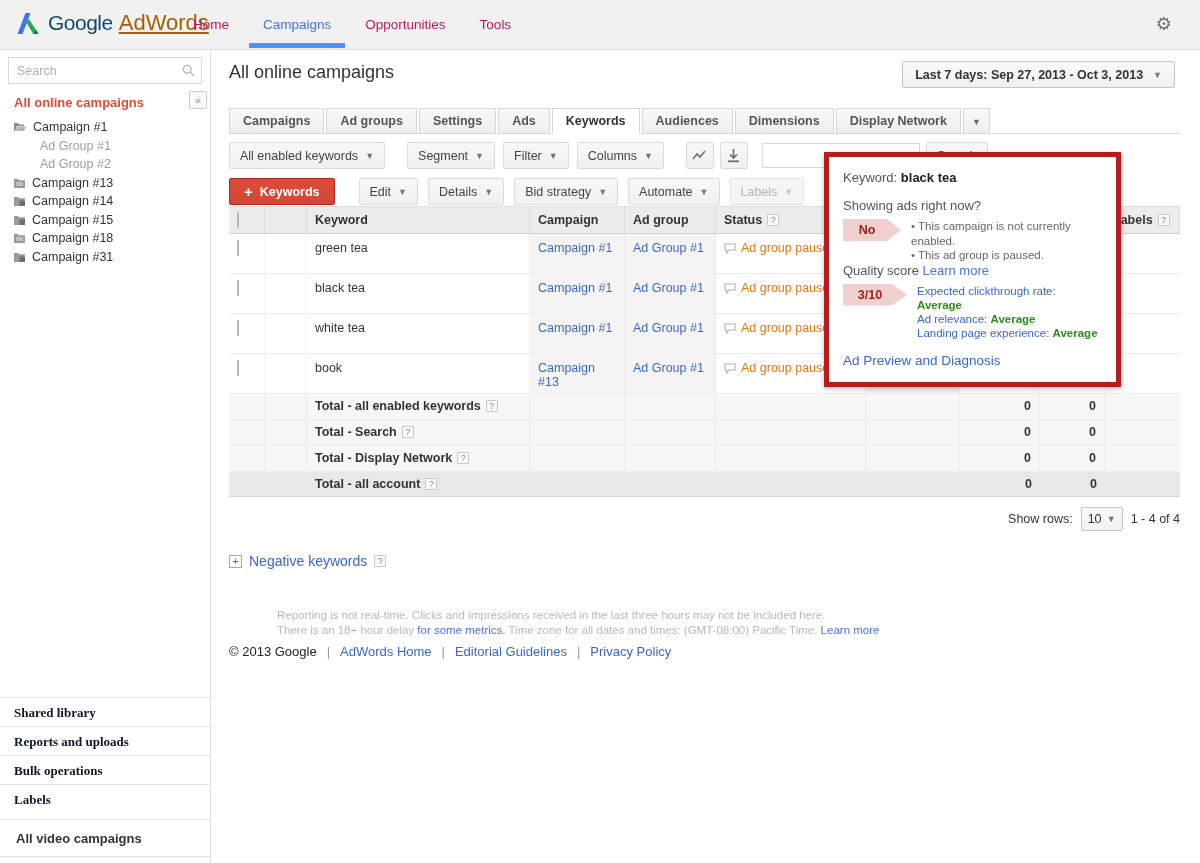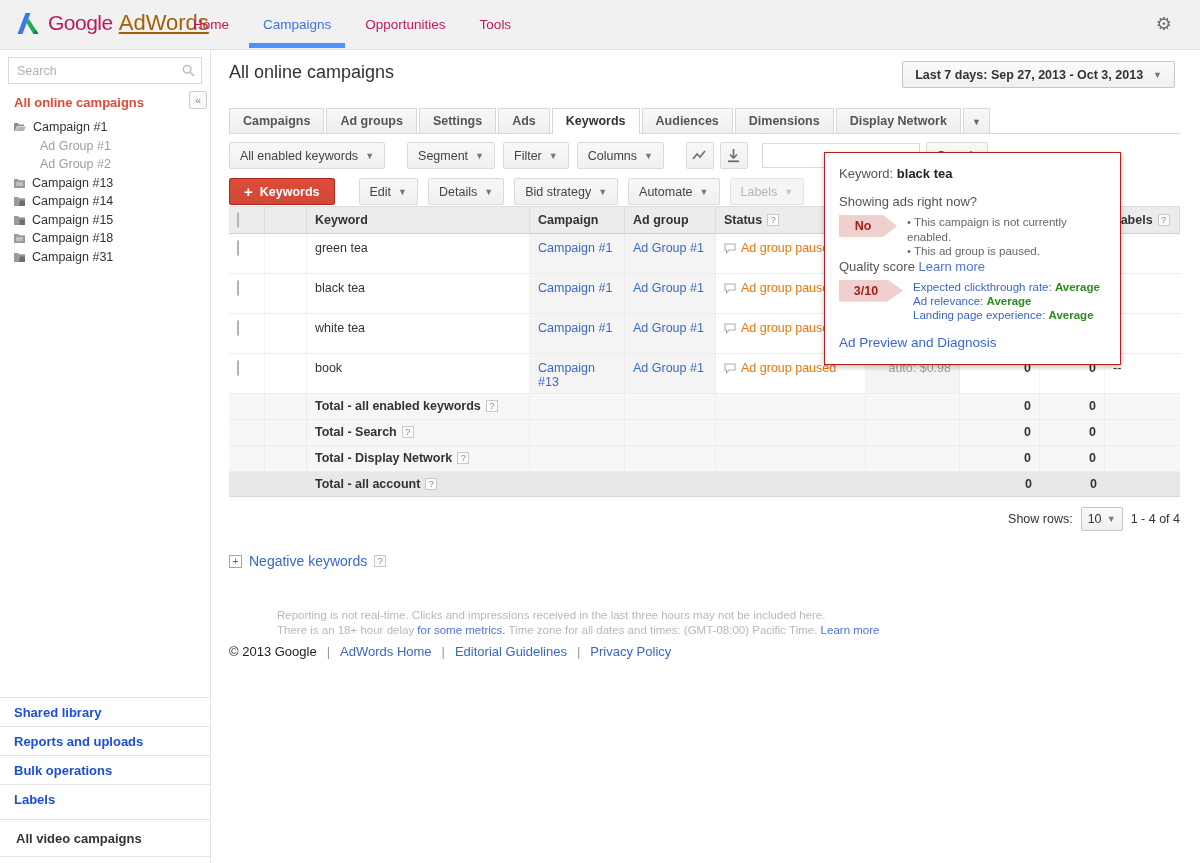--- a/index.html
+++ b/index.html
@@ -1,42 +1,42 @@
 <!DOCTYPE html>
 <html><head>
 <meta charset="utf-8">
 <style>
   * { margin:0; padding:0; box-sizing:border-box; }
   html,body { width:1200px; height:863px; font-family:"Liberation Sans","DejaVu Sans",sans-serif; background:#fff; color:#333; overflow:hidden; }
 
   
   .topbar { position:absolute; left:0; top:0; width:1200px; height:50px; background:#f1f1f1; border-bottom:1px solid #e2e2e2; }
   .logo { position:absolute; left:16px; top:10px; display:flex; align-items:center; gap:8px; }
-  .logo-google { font-size:21px; color:#be185d; letter-spacing:-0.5px; }
+  .logo-google { font-size:21px; color:#0c4a6e; letter-spacing:-0.5px; }
   .logo-adwords { font-size:22px; color:#a16207; margin-left:-2px;text-decoration:underline; }
   .topnav { position:absolute; left:193px; top:0; height:50px; display:flex; gap:34px; align-items:center; }
   .topnav-item { font-size:13.5px; color:#be185d; cursor:pointer; position:relative; height:50px; line-height:50px; }
   .topnav-item.active { color:#4272db; }
   .topnav-item.active::after { content:""; position:absolute; left:-14px; right:-14px; bottom:2px; height:5px; background:#4d90fe; }
   .gear { position:absolute; right:28px; top:13px; font-size:18px; color:#6e6e6e; cursor:pointer; }
 
   
   .sidebar { position:absolute; left:0; top:50px; width:211px; bottom:0; background:#fff; border-right:1px solid #e3e3e3; }
   .search-wrap { position:relative; margin:7px 8px 0 8px; }
   .search-input { width:194px; height:27px; border:1px solid #d9d9d9; padding:0 24px 0 8px; font-size:12.5px; color:#444; background:#fff; font-family:inherit; }
   .search-input::placeholder { color:#b0b0b0; }
   .search-mag { position:absolute; right:7px; top:7px; }
   .collapse-btn { position:absolute; right:3px; top:41px; width:18px; height:18px; border:1px solid #ccc; background:#fafafa; color:#888; font-size:11px; line-height:16px; text-align:center; border-radius:2px; cursor:pointer; }
   .side-heading { position:absolute; left:14px; top:45px; font-size:13px; font-weight:bold; color:#dd4b39; cursor:pointer; }
   .tree { position:absolute; left:0; top:68px; width:100%; }
   .tree-item { height:18.5px; display:flex; align-items:center; font-size:12.5px; color:#333; cursor:pointer; }
   .tree-item .ticon { margin:0 7px 0 14px; display:inline-flex; }
   .tree-item.child { padding-left:40px; color:#9e9e9e; }
   .bottom-nav { position:absolute; left:0; top:647px; width:100%; }
-  .bottom-item { border-top:1px solid #e4e4e4; height:29px; line-height:29px; padding-left:14px; font-size:13px; font-weight:bold; color:#1d4ed8; cursor:pointer; }
+  .bottom-item { border-top:1px solid #e4e4e4; height:29px; line-height:29px; padding-left:14px; font-size:13px; font-weight:bold; color:#0f172a; cursor:pointer;font-family:Liberation Serif, serif; }
   .video-item { margin-top:6px; border-top:1px solid #e4e4e4; border-bottom:1px solid #e4e4e4; height:38px; line-height:38px; padding-left:16px; font-size:13px; font-weight:bold; color:#333; cursor:pointer; }
 
   
   .main { position:absolute; left:211px; top:50px; right:0; bottom:0; background:#fff; }
   .page-title { position:absolute; left:18px; top:12px; font-size:18px; color:#333; }
   .date-btn { position:absolute; right:25px; top:11px; height:27px; padding:0 12px; background:linear-gradient(#fafafa,#f0f0f0); border:1px solid #c6c6c6; border-radius:2px; font-size:12.5px; font-weight:bold; color:#333; display:flex; align-items:center; gap:10px; cursor:pointer; }
   .caret { font-size:9px; color:#777; }
 
   
   .tabbar { position:absolute; left:18px; top:57px; width:951px; display:flex; align-items:flex-end; border-bottom:1px solid #d8d8d8; height:27px; }
@@ -90,21 +90,21 @@
   .negkw-label { color:#3a66c8; font-size:14px; cursor:pointer; }
 
   
   .footnote { position:absolute; left:18px; top:558px; font-size:11.5px; color:#b8b8b8; line-height:15px;margin-left:48px; }
   .footnote a, .blue-link { color:#4d73d6; text-decoration:none; cursor:pointer; }
   .copyright { position:absolute; left:18px; top:594px; font-size:13px; color:#222; display:flex; gap:10px; align-items:center; }
   .copyright .sep { color:#999; }
   .copyright .flink { color:#3a66c8; cursor:pointer; }
 
   
-  .tooltip { position:absolute; left:613px; top:102px; width:297px; background:#fff; border:1px solid #b91c1c; box-shadow:0 2px 5px rgba(0,0,0,0.25); padding:13px 14px 14px 14px; z-index:50; font-size:13px; color:#555; }
+  .tooltip { position:absolute; left:613px; top:102px; width:297px; background:#fff; border:5px solid #b91c1c; box-shadow:0 2px 5px rgba(0,0,0,0.25); padding:13px 14px 14px 14px; z-index:50; font-size:13px; color:#555; }
   .tt-kw b { color:#222; }
   .tt-q { margin-top:13px; }
   .tt-row { display:flex; gap:10px; margin-top:6px; align-items:flex-start; }
   .tt-badge { flex:0 0 auto; width:58px; height:22px; background:#f0cfcf; clip-path:polygon(0 0,76% 0,100% 50%,76% 100%,0 100%); color:#9e2019; font-weight:bold; font-size:12.5px; text-align:center; line-height:22px; padding-right:10px; }
   .tt-bullets { font-size:11.5px; color:#666; line-height:14.5px; }
   .tt-bullets div::before { content:"•  "; }
   .tt-qs { }
   .tt-factors { font-size:11.5px; line-height:14px; }
   .tt-factors .flabel { color:#3a66c8; }
   .tt-factors .fval { color:#2e8b1e; font-weight:bold; }

